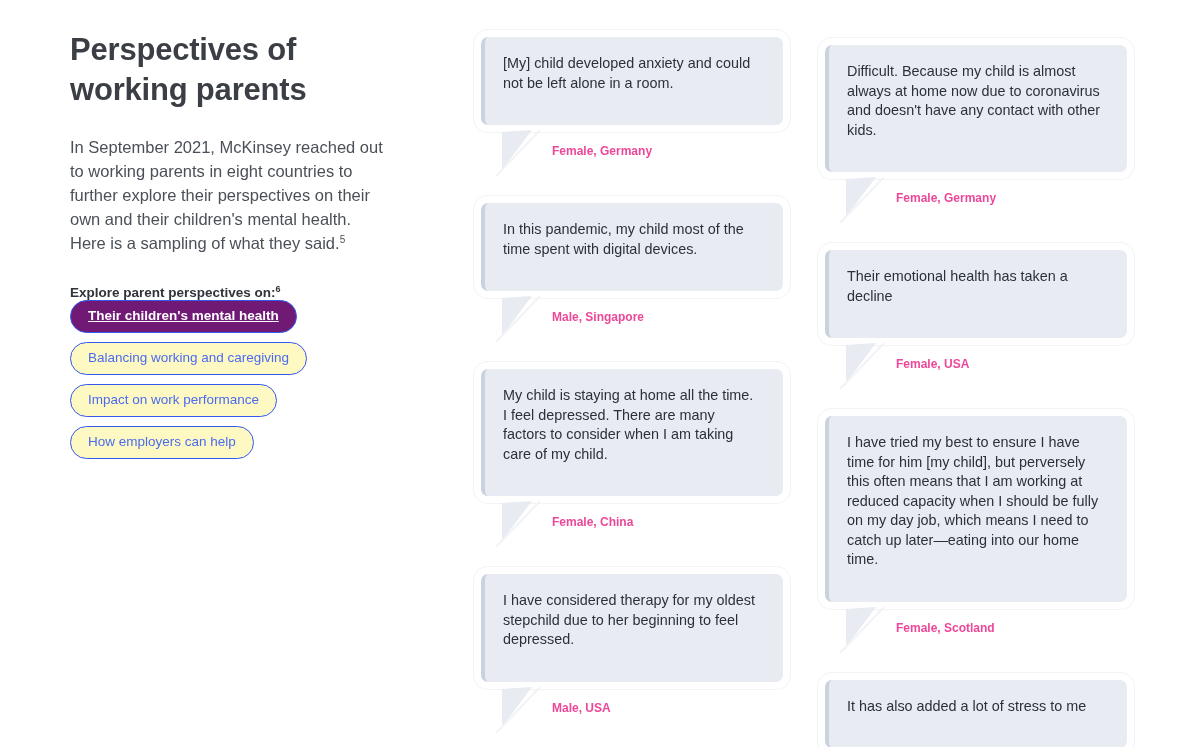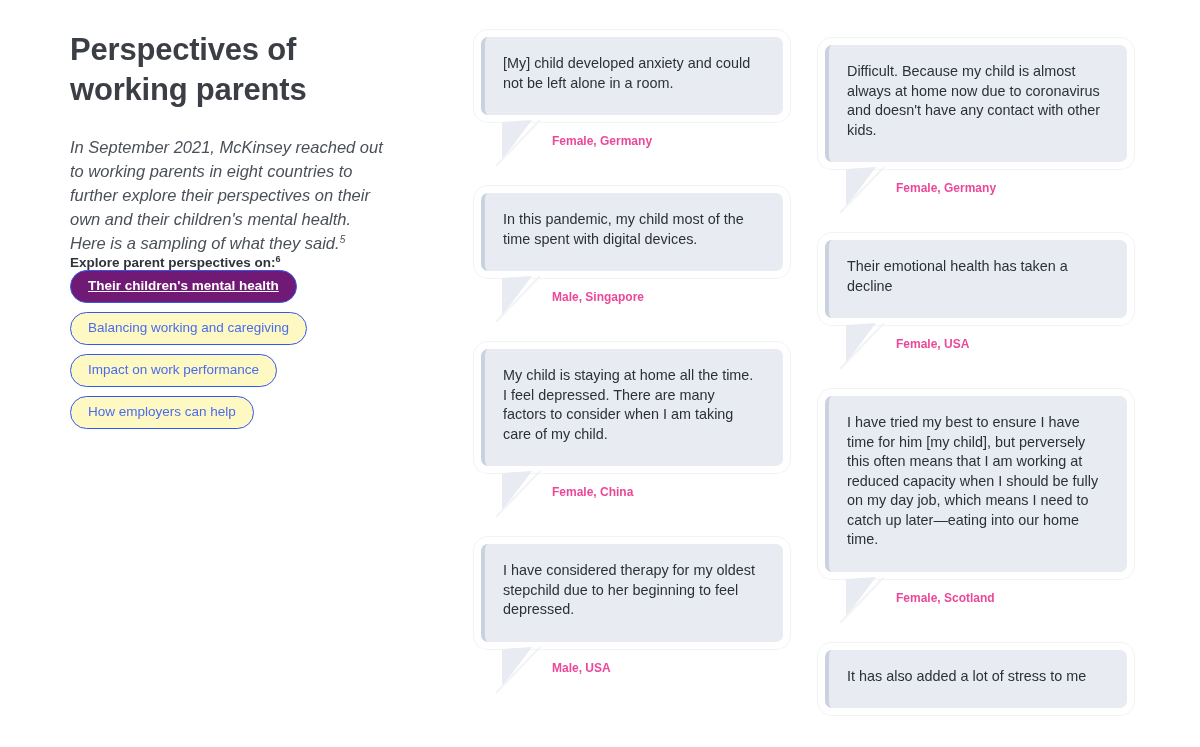--- a/index.html
+++ b/index.html
@@ -36,21 +36,21 @@
     letter-spacing: -0.2px;
     max-width: 330px;
     margin-bottom: 25px;
   }
 
   .intro-body {
     font-size: 16.5px;
     line-height: 24px;
     color: #4b5058;
     max-width: 380px;
-    font-style: italic;
+    margin-bottom: 30px;
   }
 
   .intro-body sup {
     font-size: 10px;
     vertical-align: super;
     line-height: 0;
   }
 
   .explore-label {
     font-size: 13.5px;
@@ -121,21 +121,21 @@
     border-radius: 14px;
     padding: 7px;
     box-shadow: 0 0 0 1px #f2f3f5;
     position: relative;
   }
 
   .bubble-inner {
     background: #e8ecf2;
     border-left: 4px solid #c9d2de;
     border-radius: 7px;
-    padding: 17px 22px 22px 18px;
+    padding: 17px 22px 32px 18px;
     font-size: 14.4px;
     line-height: 19.5px;
     color: #2b3139;
   }
 
   
   .bubble-tail {
     position: relative;
     height: 52px;
     width: 100%;

